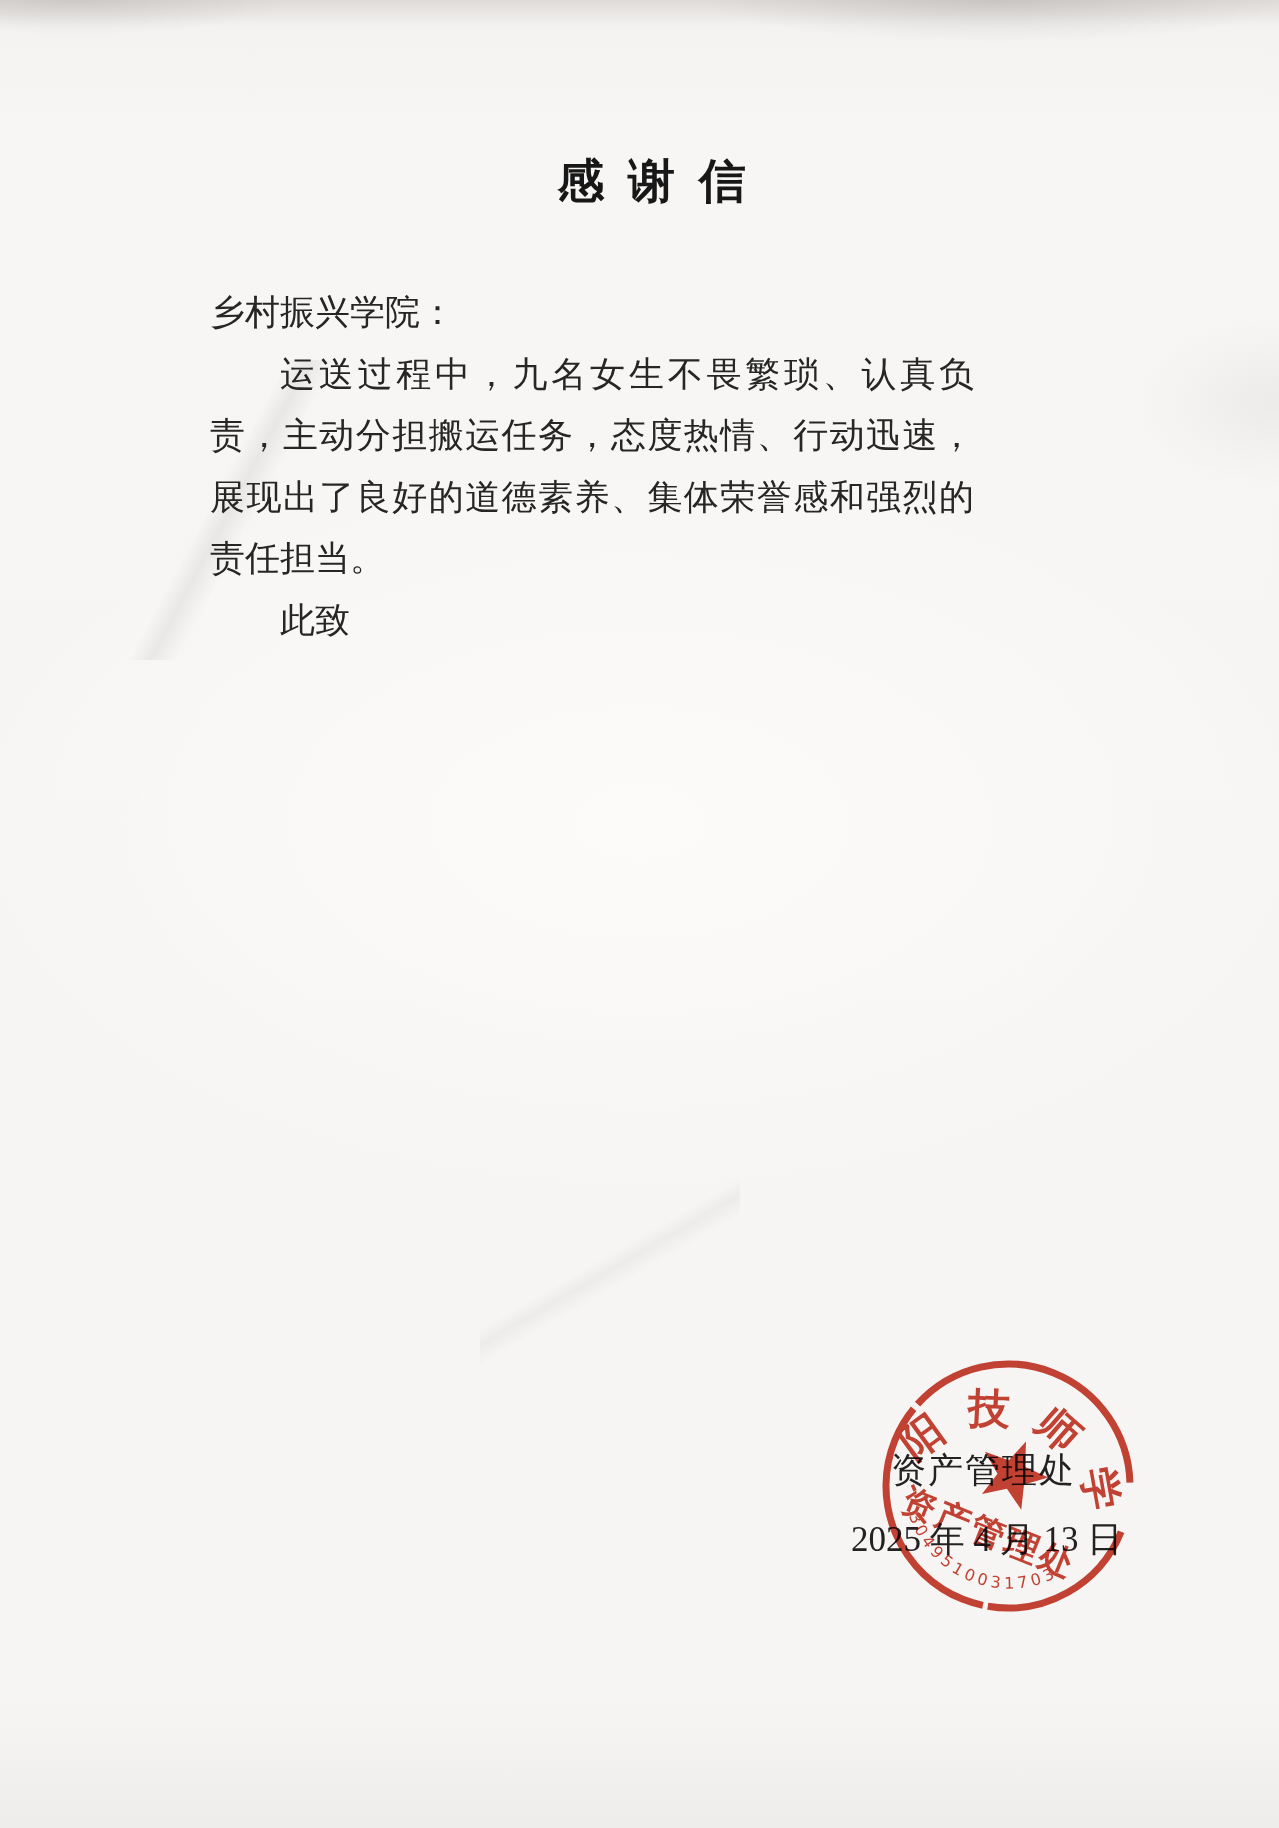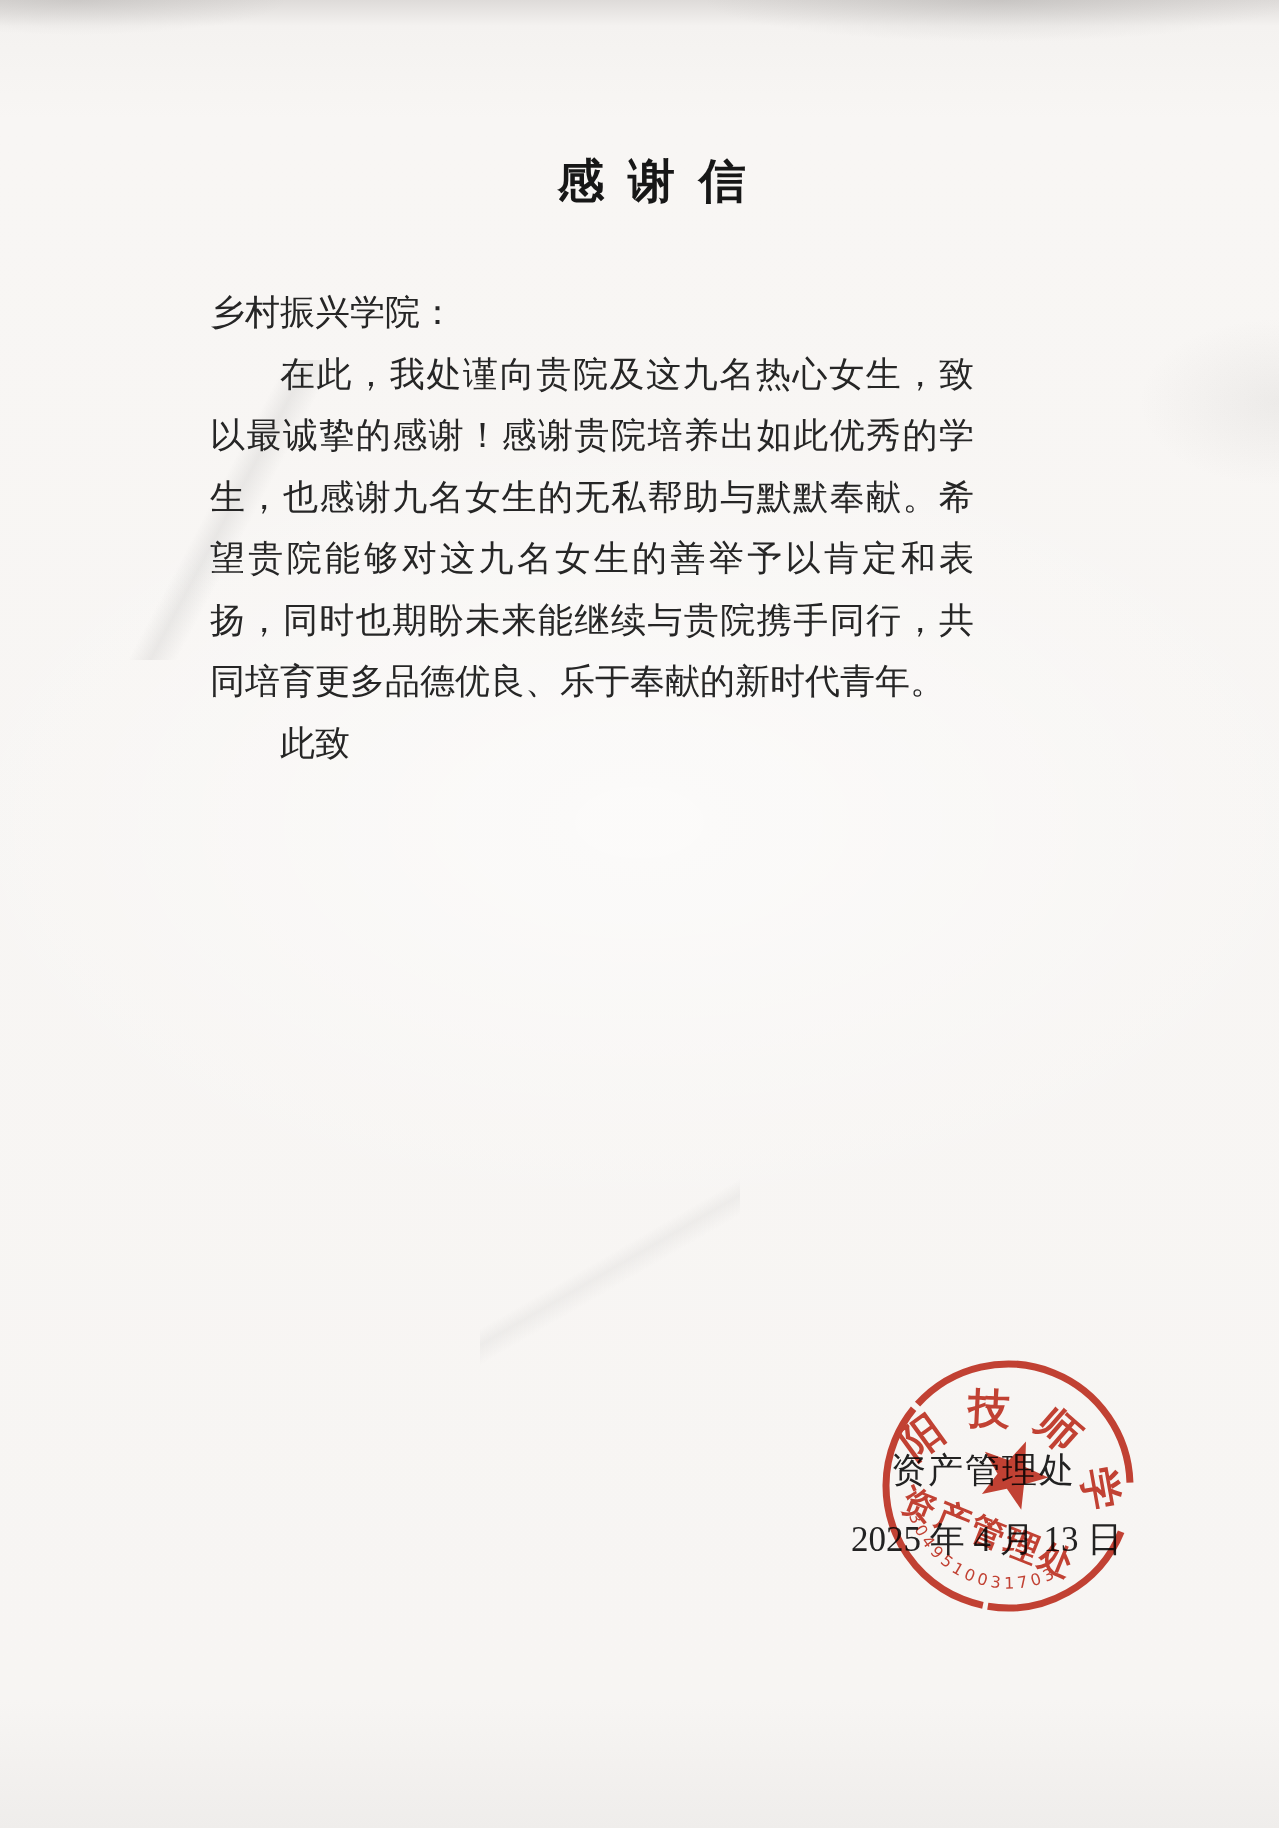--- a/index.html
+++ b/index.html
@@ -74,21 +74,21 @@
 
 <div class="page">
 
   <div class="smudge"></div>
   <div class="smudge2"></div>
 
   <h1 class="title">感 谢 信</h1>
 
   <div class="letter-body">
     <p>乡村振兴学院：</p>
-    <p class="indent">在此，我处谨向贵院及这九名热心女生，致以最诚挚的感谢！感谢贵院培养出如此优秀的学生，也感谢九名女生的无私帮助与默默奉献。希望贵院能够对这九名女生的善举予以肯定和表扬，同时也期盼未来能继续与贵院携手同行，共同培育更多品德优良、乐于奉献的新时代青年。</p>
+    <p class="indent">运送过程中，九名女生不畏繁琐、认真负责，主动分担搬运任务，态度热情、行动迅速，展现出了良好的道德素养、集体荣誉感和强烈的责任担当。</p>
     <p class="indent">此致</p>
   </div>
 
   <div class="signature">资产管理处</div>
   <div class="date">2025 年 4 月 13 日</div>
 
   <svg class="stamp" viewBox="0 0 300 300" aria-hidden="true">
     <g transform="rotate(22 150 150)">
       <circle cx="150" cy="150" r="122" fill="none" stroke="#c5392a" stroke-width="7" stroke-dasharray="205 5 250 6 290" stroke-dashoffset="40"></circle>
       <path id="seal-arc-top" d="M 55,185 A 95,95 0 1 1 245,185" fill="none"></path>

